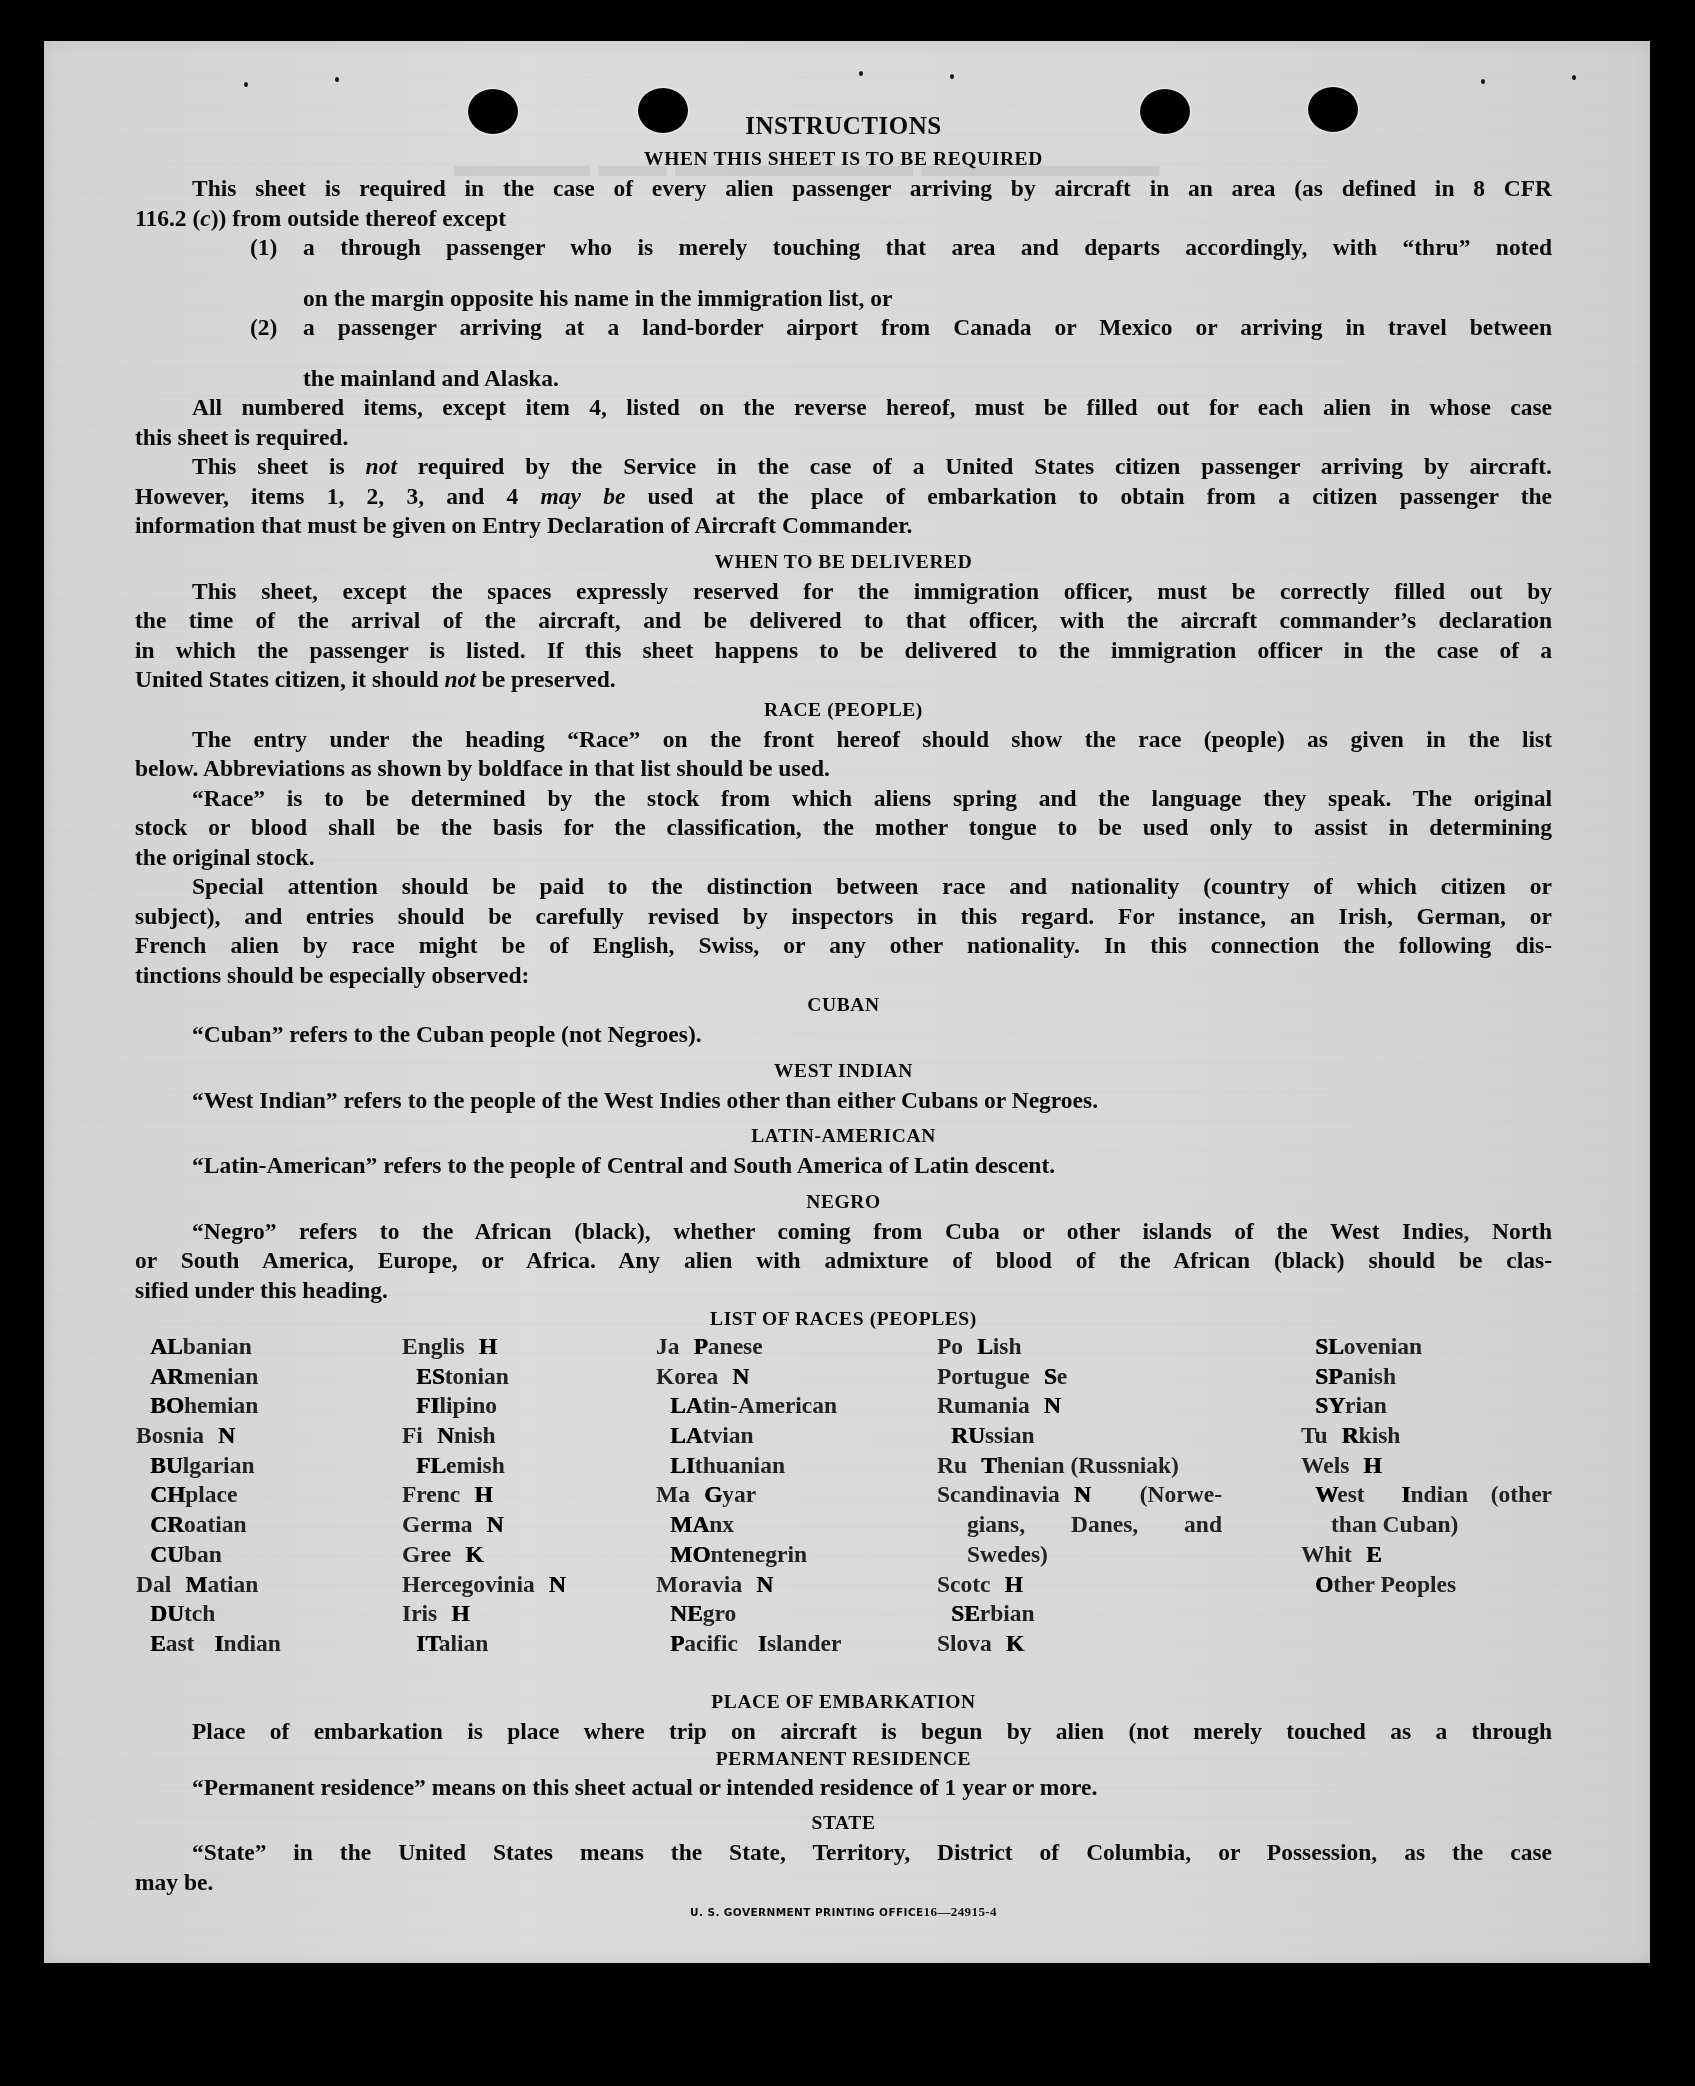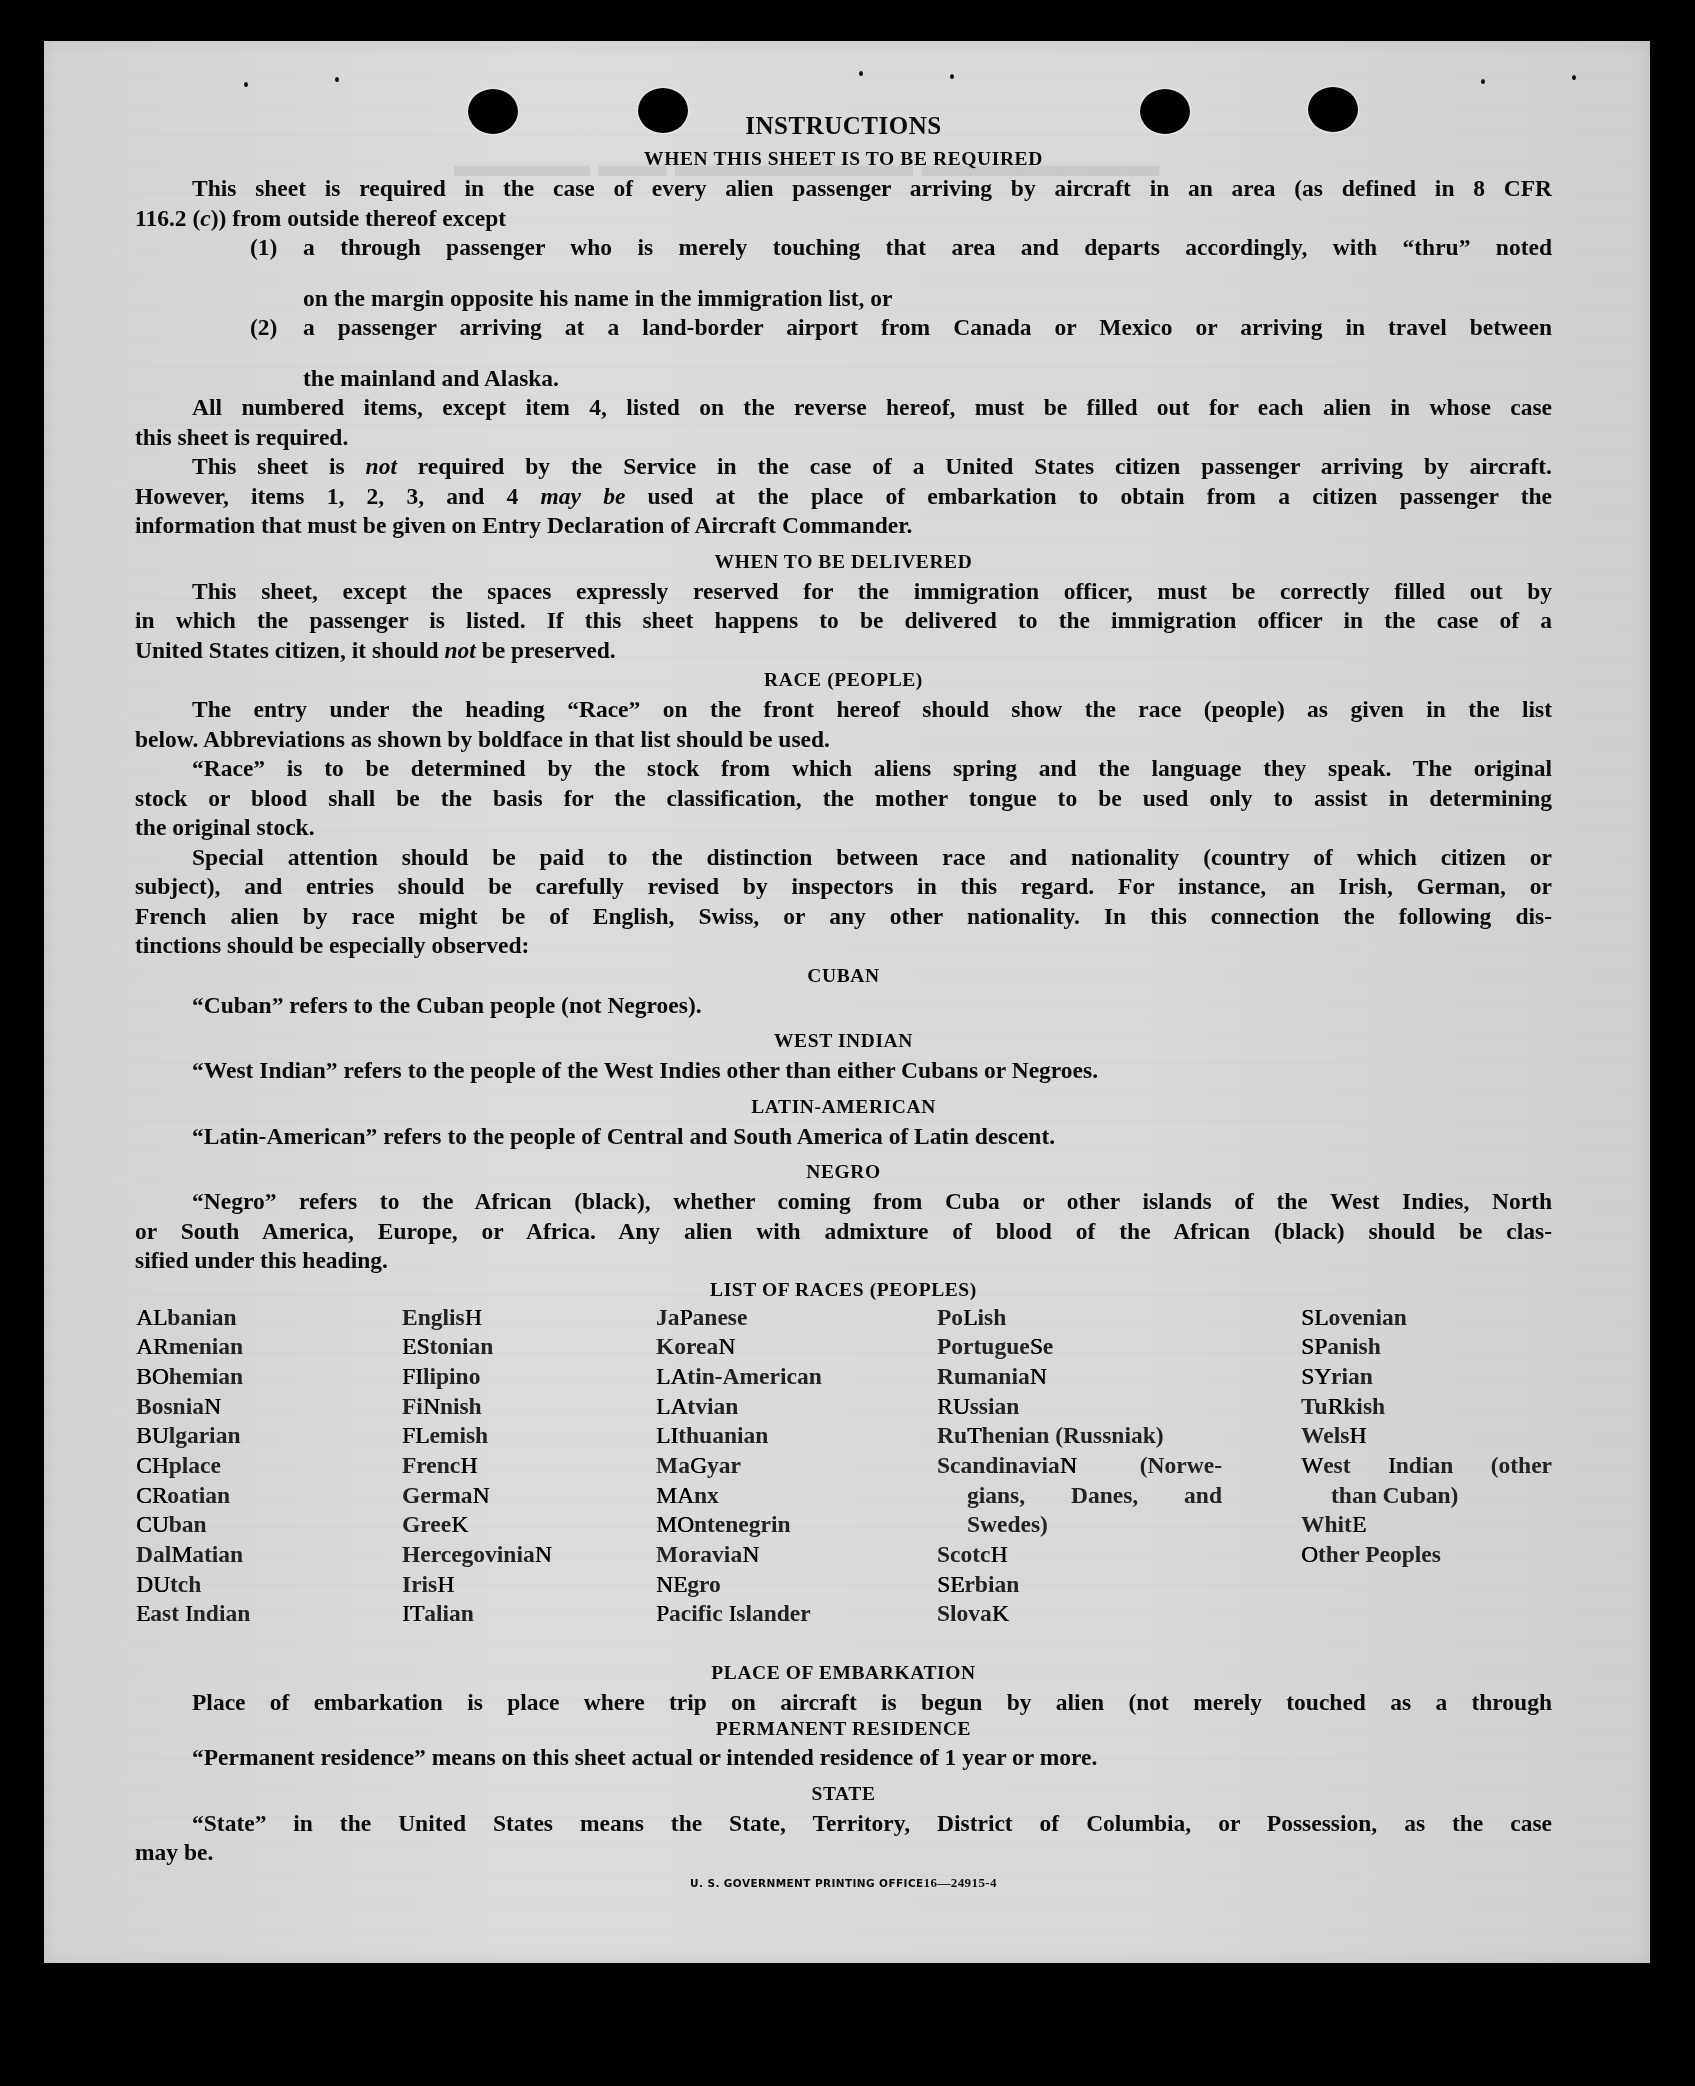--- a/index.html
+++ b/index.html
@@ -29,21 +29,21 @@
   .line.indent { padding-left: 57px; }
   .line.sub-num { padding-left: 115px; position: relative; }
   .line.sub-num .num { position: absolute; left: 115px; }
   .line.sub-num .txt { display: block; padding-left: 53px; text-align: justify; text-align-last: justify; }
   .line.sub-cont { padding-left: 168px; margin-top: 21px; }
   .gap-s { height: 6px; }
 
   .races { position: relative; height: 355px; font-size: 23.5px; }
   .race-col { position: absolute; top: 0; }
   .race-item { height: 29.7px; line-height: 29.7px; white-space: nowrap; font-weight: bold; color: #222; }
-  .race-item b { font-weight: normal; color: #000; text-shadow: 0.6px 0 0 #000; }
+  .race-item b { font-weight: bold; color: #000; text-shadow: 0.6px 0 0 #000; margin-left: 14px; }
   .race-item.cont { padding-left: 30px; }
   .race-item.just { text-align: justify; text-align-last: justify; }
 
   .footer { text-align: center; font-family: "DejaVu Sans", sans-serif; font-weight: bold; font-size: 10.5px; letter-spacing: 0.4px; height: 22px; line-height: 22px; margin-top: 4px; }
   .footer .code { font-family: "Liberation Serif", serif; font-size: 13px; }
 </style>
 </head>
 <body>
 
 <div class="paper">
@@ -81,20 +81,21 @@
     <div class="line last">this sheet is required.</div>
     <div class="line indent"><span>This sheet is </span><i>not</i><span> required by the Service in the case of a United States citizen passenger arriving by aircraft.</span></div>
     <div class="line"><span>However, items 1, 2, 3, and 4 </span><i>may be</i><span> used at the place of embarkation to obtain from a citizen passenger the</span></div>
     <div class="line last">information that must be given on Entry Declaration of Aircraft Commander.</div>
   </div>
 
   <div class="gap-s"></div>
   <div class="h-sec">WHEN TO BE DELIVERED</div>
   <div class="para">
     <div class="line indent">This sheet, except the spaces expressly reserved for the immigration officer, must be correctly filled out by</div>
+    <div class="line">the time of the arrival of the aircraft, and be delivered to that officer, with the aircraft commander’s declaration</div>
     <div class="line">in which the passenger is listed.  If this sheet happens to be delivered to the immigration officer in the case of a</div>
     <div class="line last"><span>United States citizen, it should </span><i>not</i><span> be preserved.</span></div>
   </div>
 
   <div class="h-sec">RACE (PEOPLE)</div>
   <div class="para">
     <div class="line indent">The entry under the heading “Race” on the front hereof should show the race (people) as given in the list</div>
     <div class="line last">below.  Abbreviations as shown by boldface in that list should be used.</div>
     <div class="line indent">“Race” is to be determined by the stock from which aliens spring and the language they speak.  The original</div>
     <div class="line">stock or blood shall be the basis for the classification, the mother tongue to be used only to assist in determining</div>

